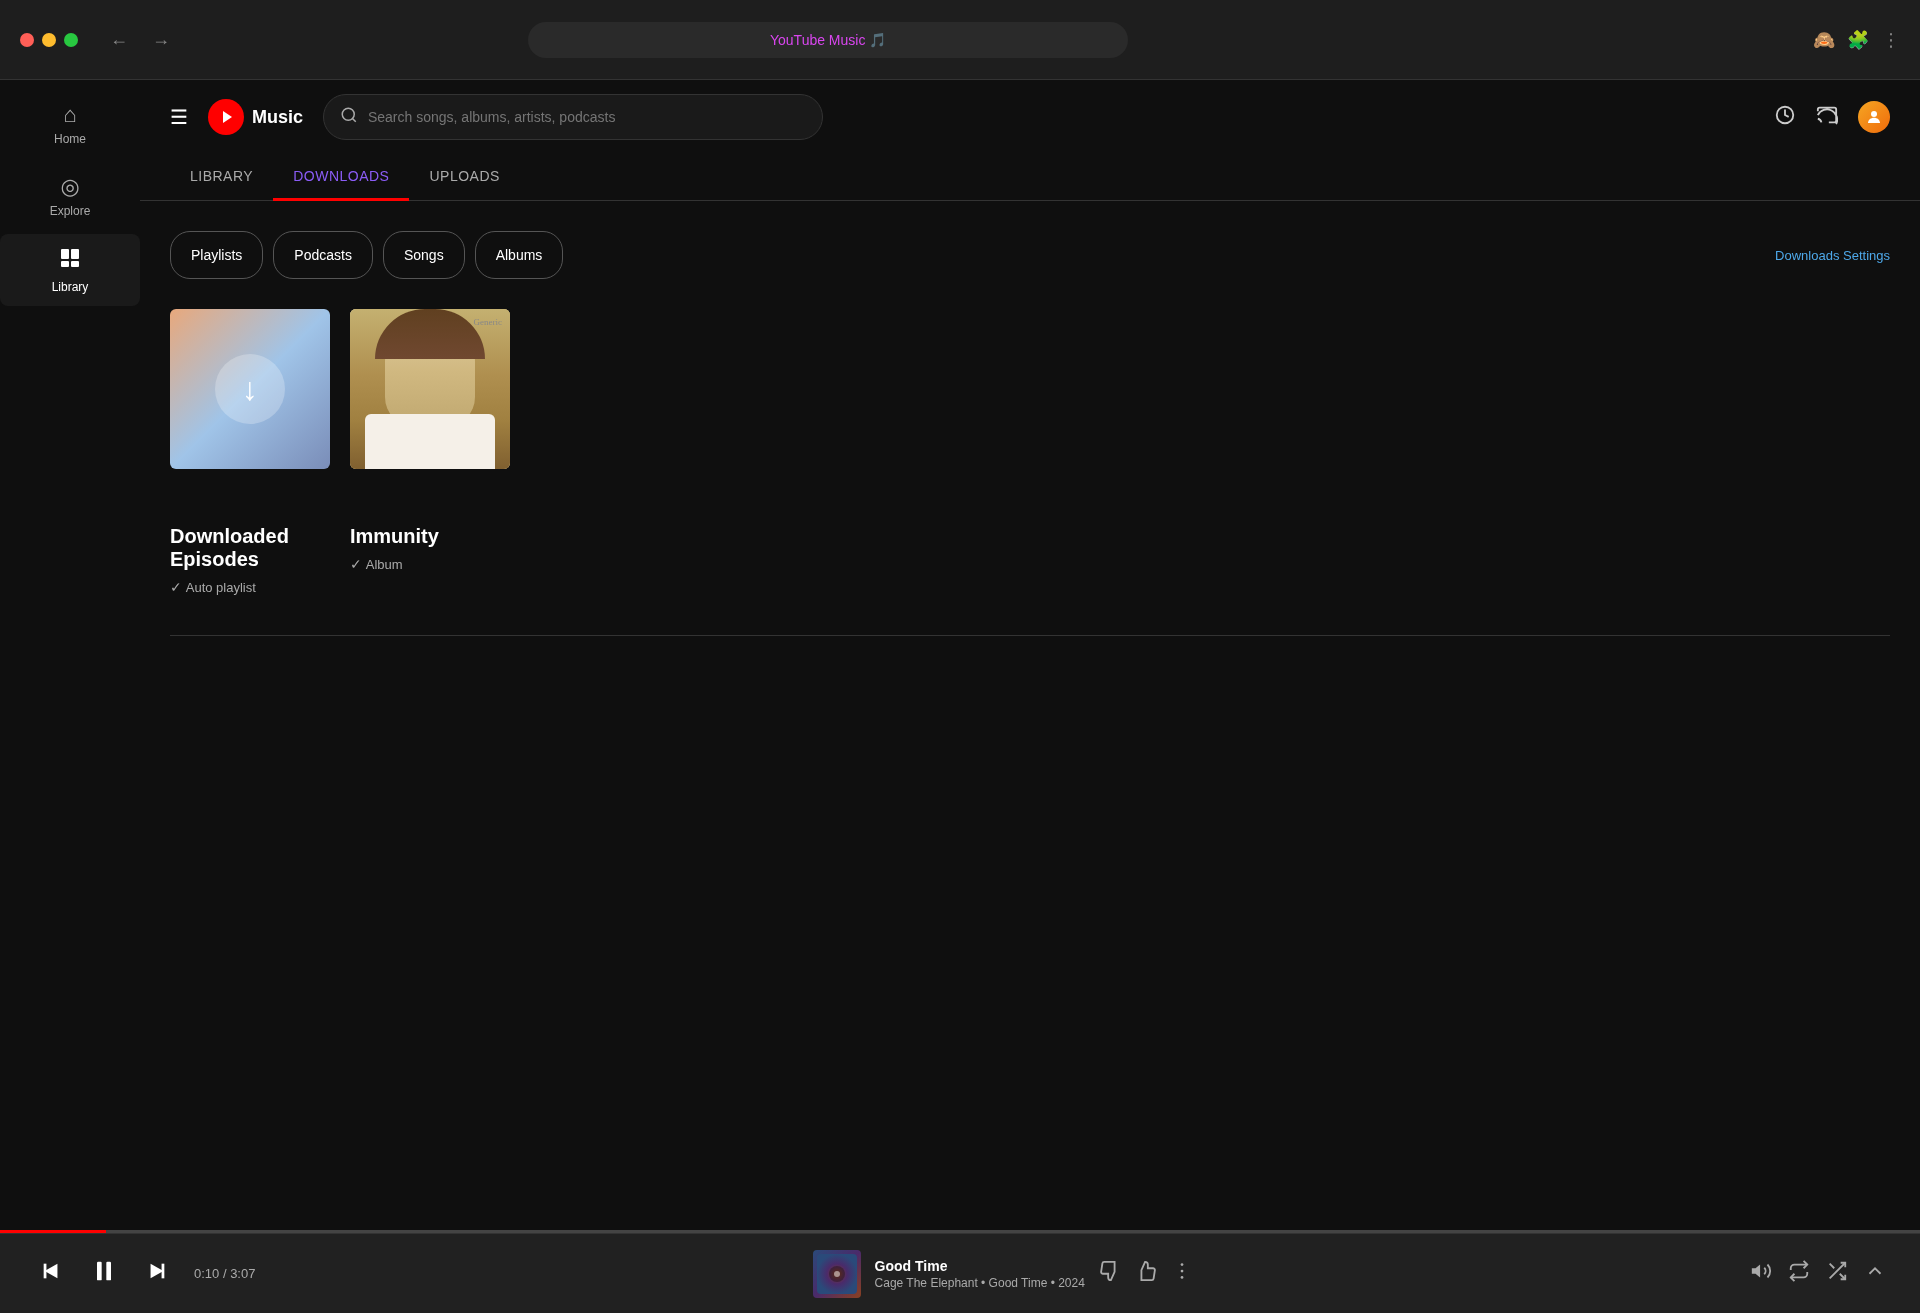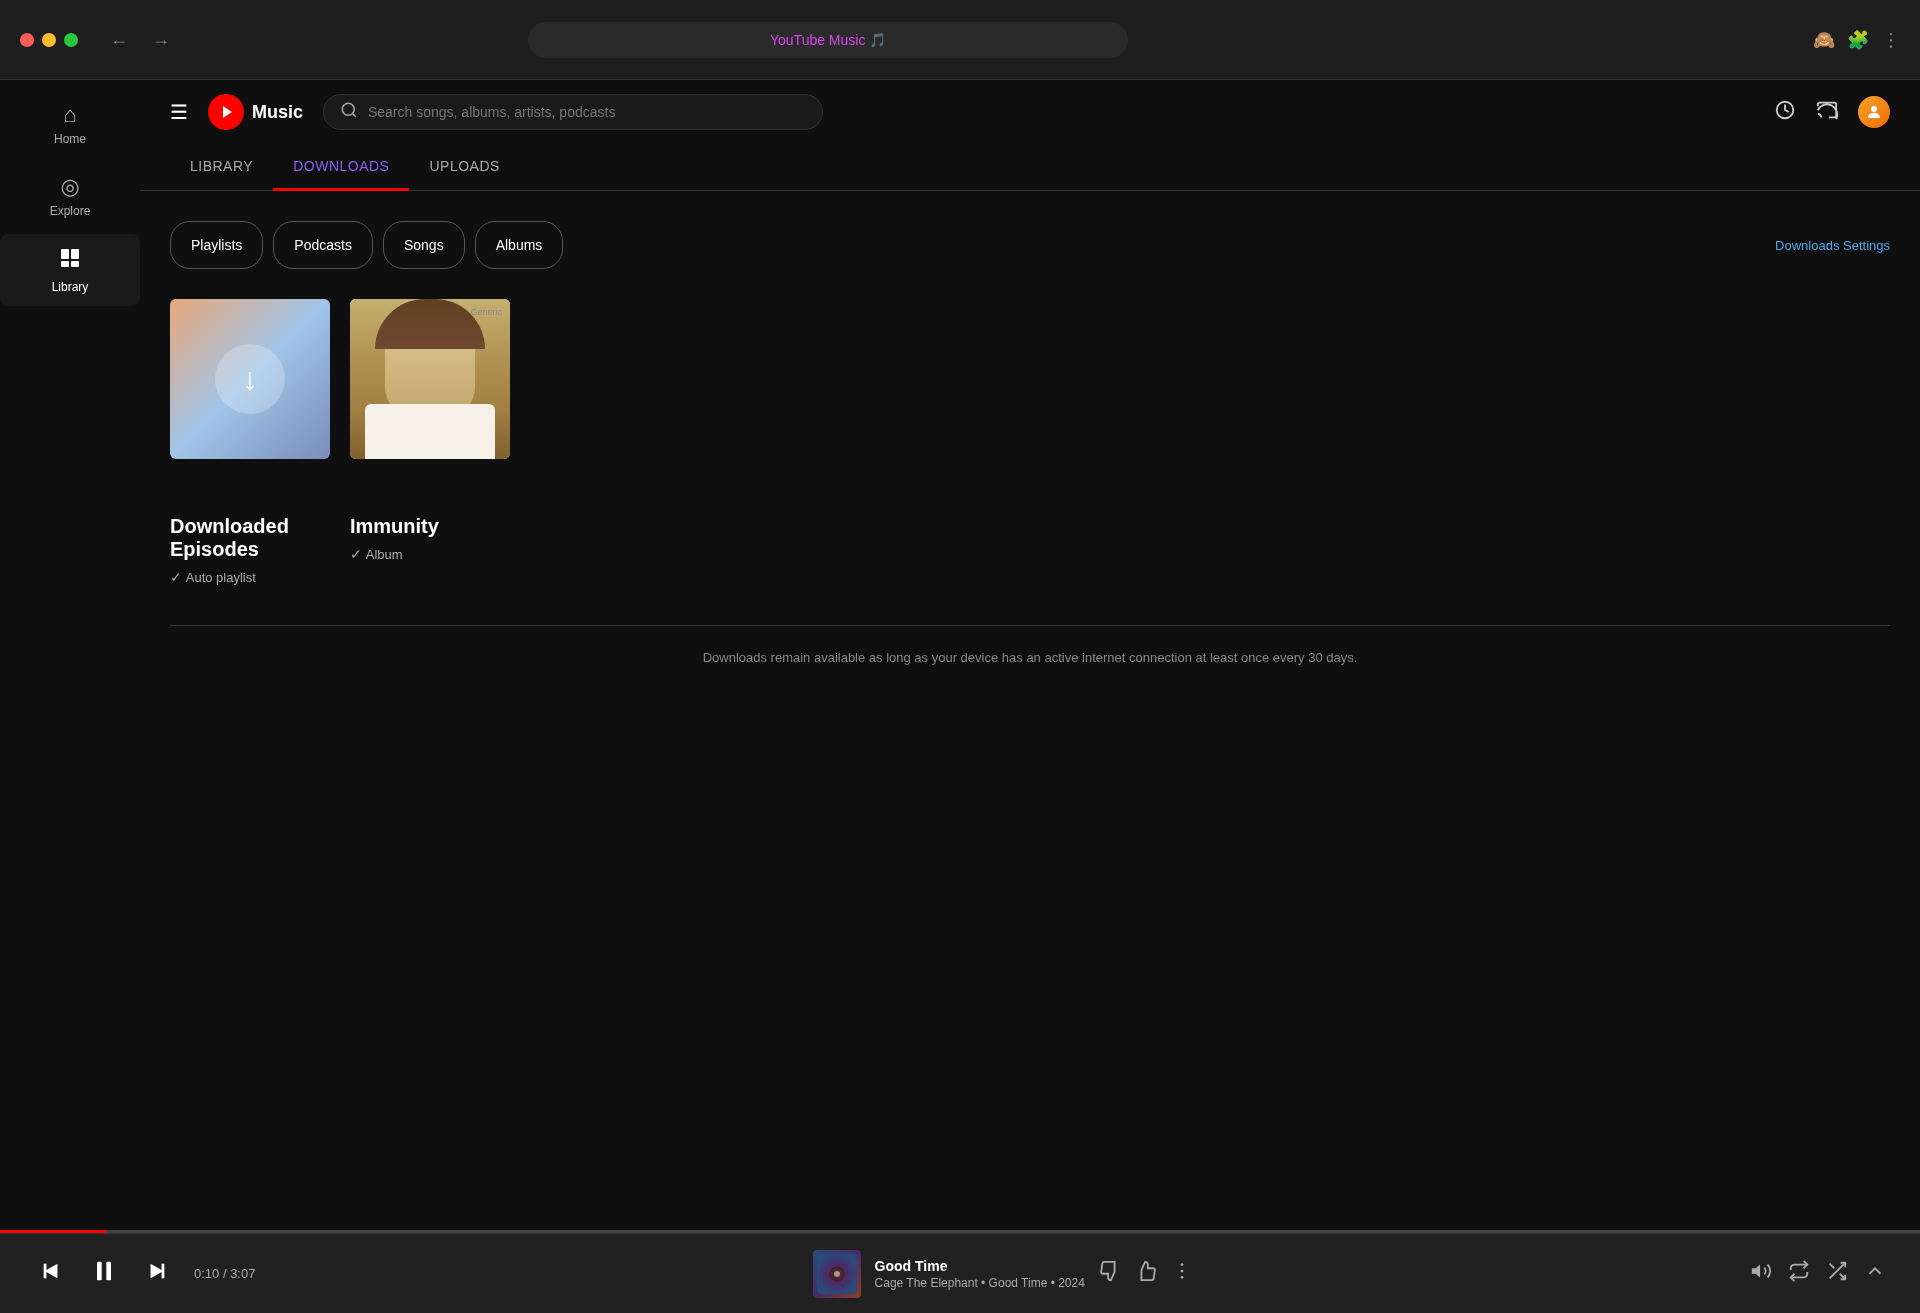--- a/index.html
+++ b/index.html
@@ -152,21 +152,21 @@
       font-size: 18px;
       font-weight: 600;
       color: #fff;
     }
     .search-bar {
       flex: 1;
       max-width: 500px;
       background: #1a1a1a;
       border: 1px solid #333;
       border-radius: 24px;
-      height: 36px;
+      height: 46px;
       display: flex;
       align-items: center;
       padding: 0 16px;
       gap: 10px;
     }
     .search-input {
       background: none;
       border: none;
       outline: none;
       color: #aaa;
@@ -266,20 +266,21 @@
       gap: 8px;
       cursor: pointer;
       width: 160px;
     }
     .playlist-thumb {
       width: 160px;
       height: 160px;
       border-radius: 6px;
       overflow: hidden;
       position: relative;
+      font-family: Liberation Serif, serif;
     }
     .playlist-thumb-downloaded {
       background: linear-gradient(135deg, #e8a87c, #a0c4e8, #7a8db8);
       display: flex;
       align-items: center;
       justify-content: center;
     }
     .download-circle {
       width: 70px;
       height: 70px;
@@ -606,21 +607,20 @@
           <div class="playlist-sub">
             <span class="check-icon">✓</span>
             <span>Album</span>
           </div>
         </div>
 
       </div>
 
       <hr class="divider">
 
-      <p class="info-text">Downloads remain available as long as your device has an active internet connection at least once every 30 days.</p>
 
     </div>
   </div>
 </div>
 
 <div class="progress-bar-outer">
   <div class="progress-bar-inner"></div>
 </div>
 
 <div class="player-bar">

